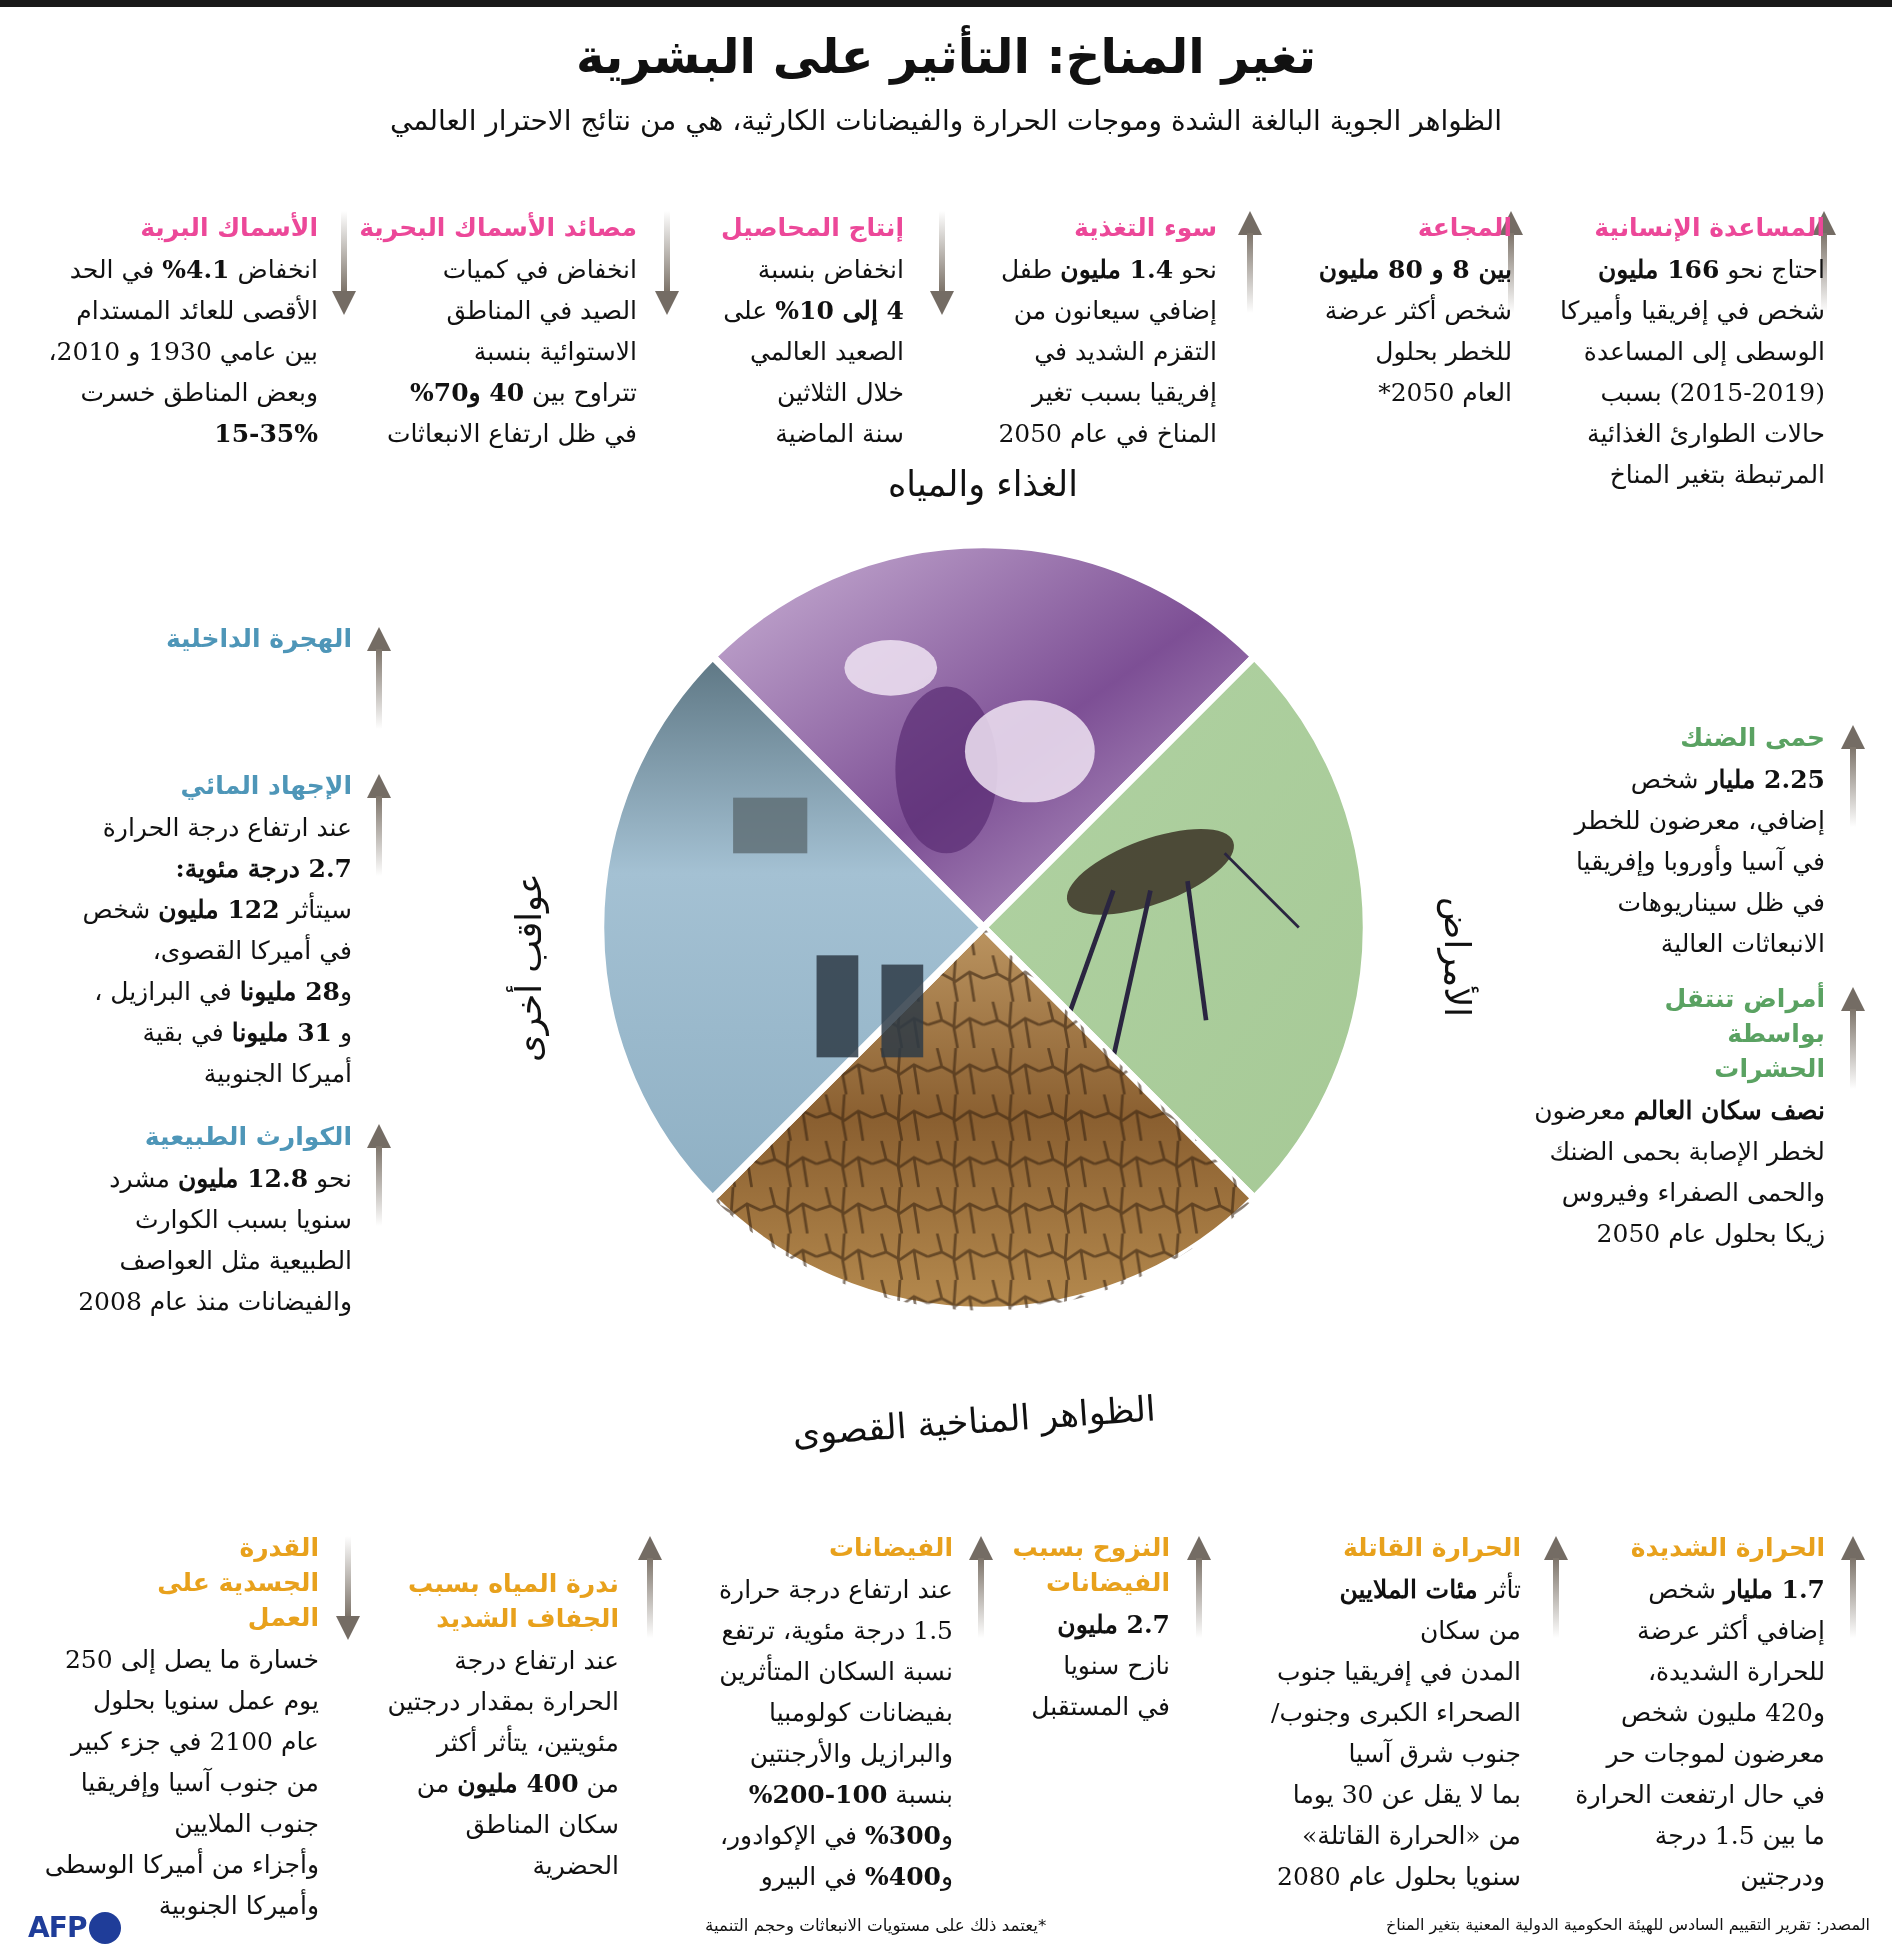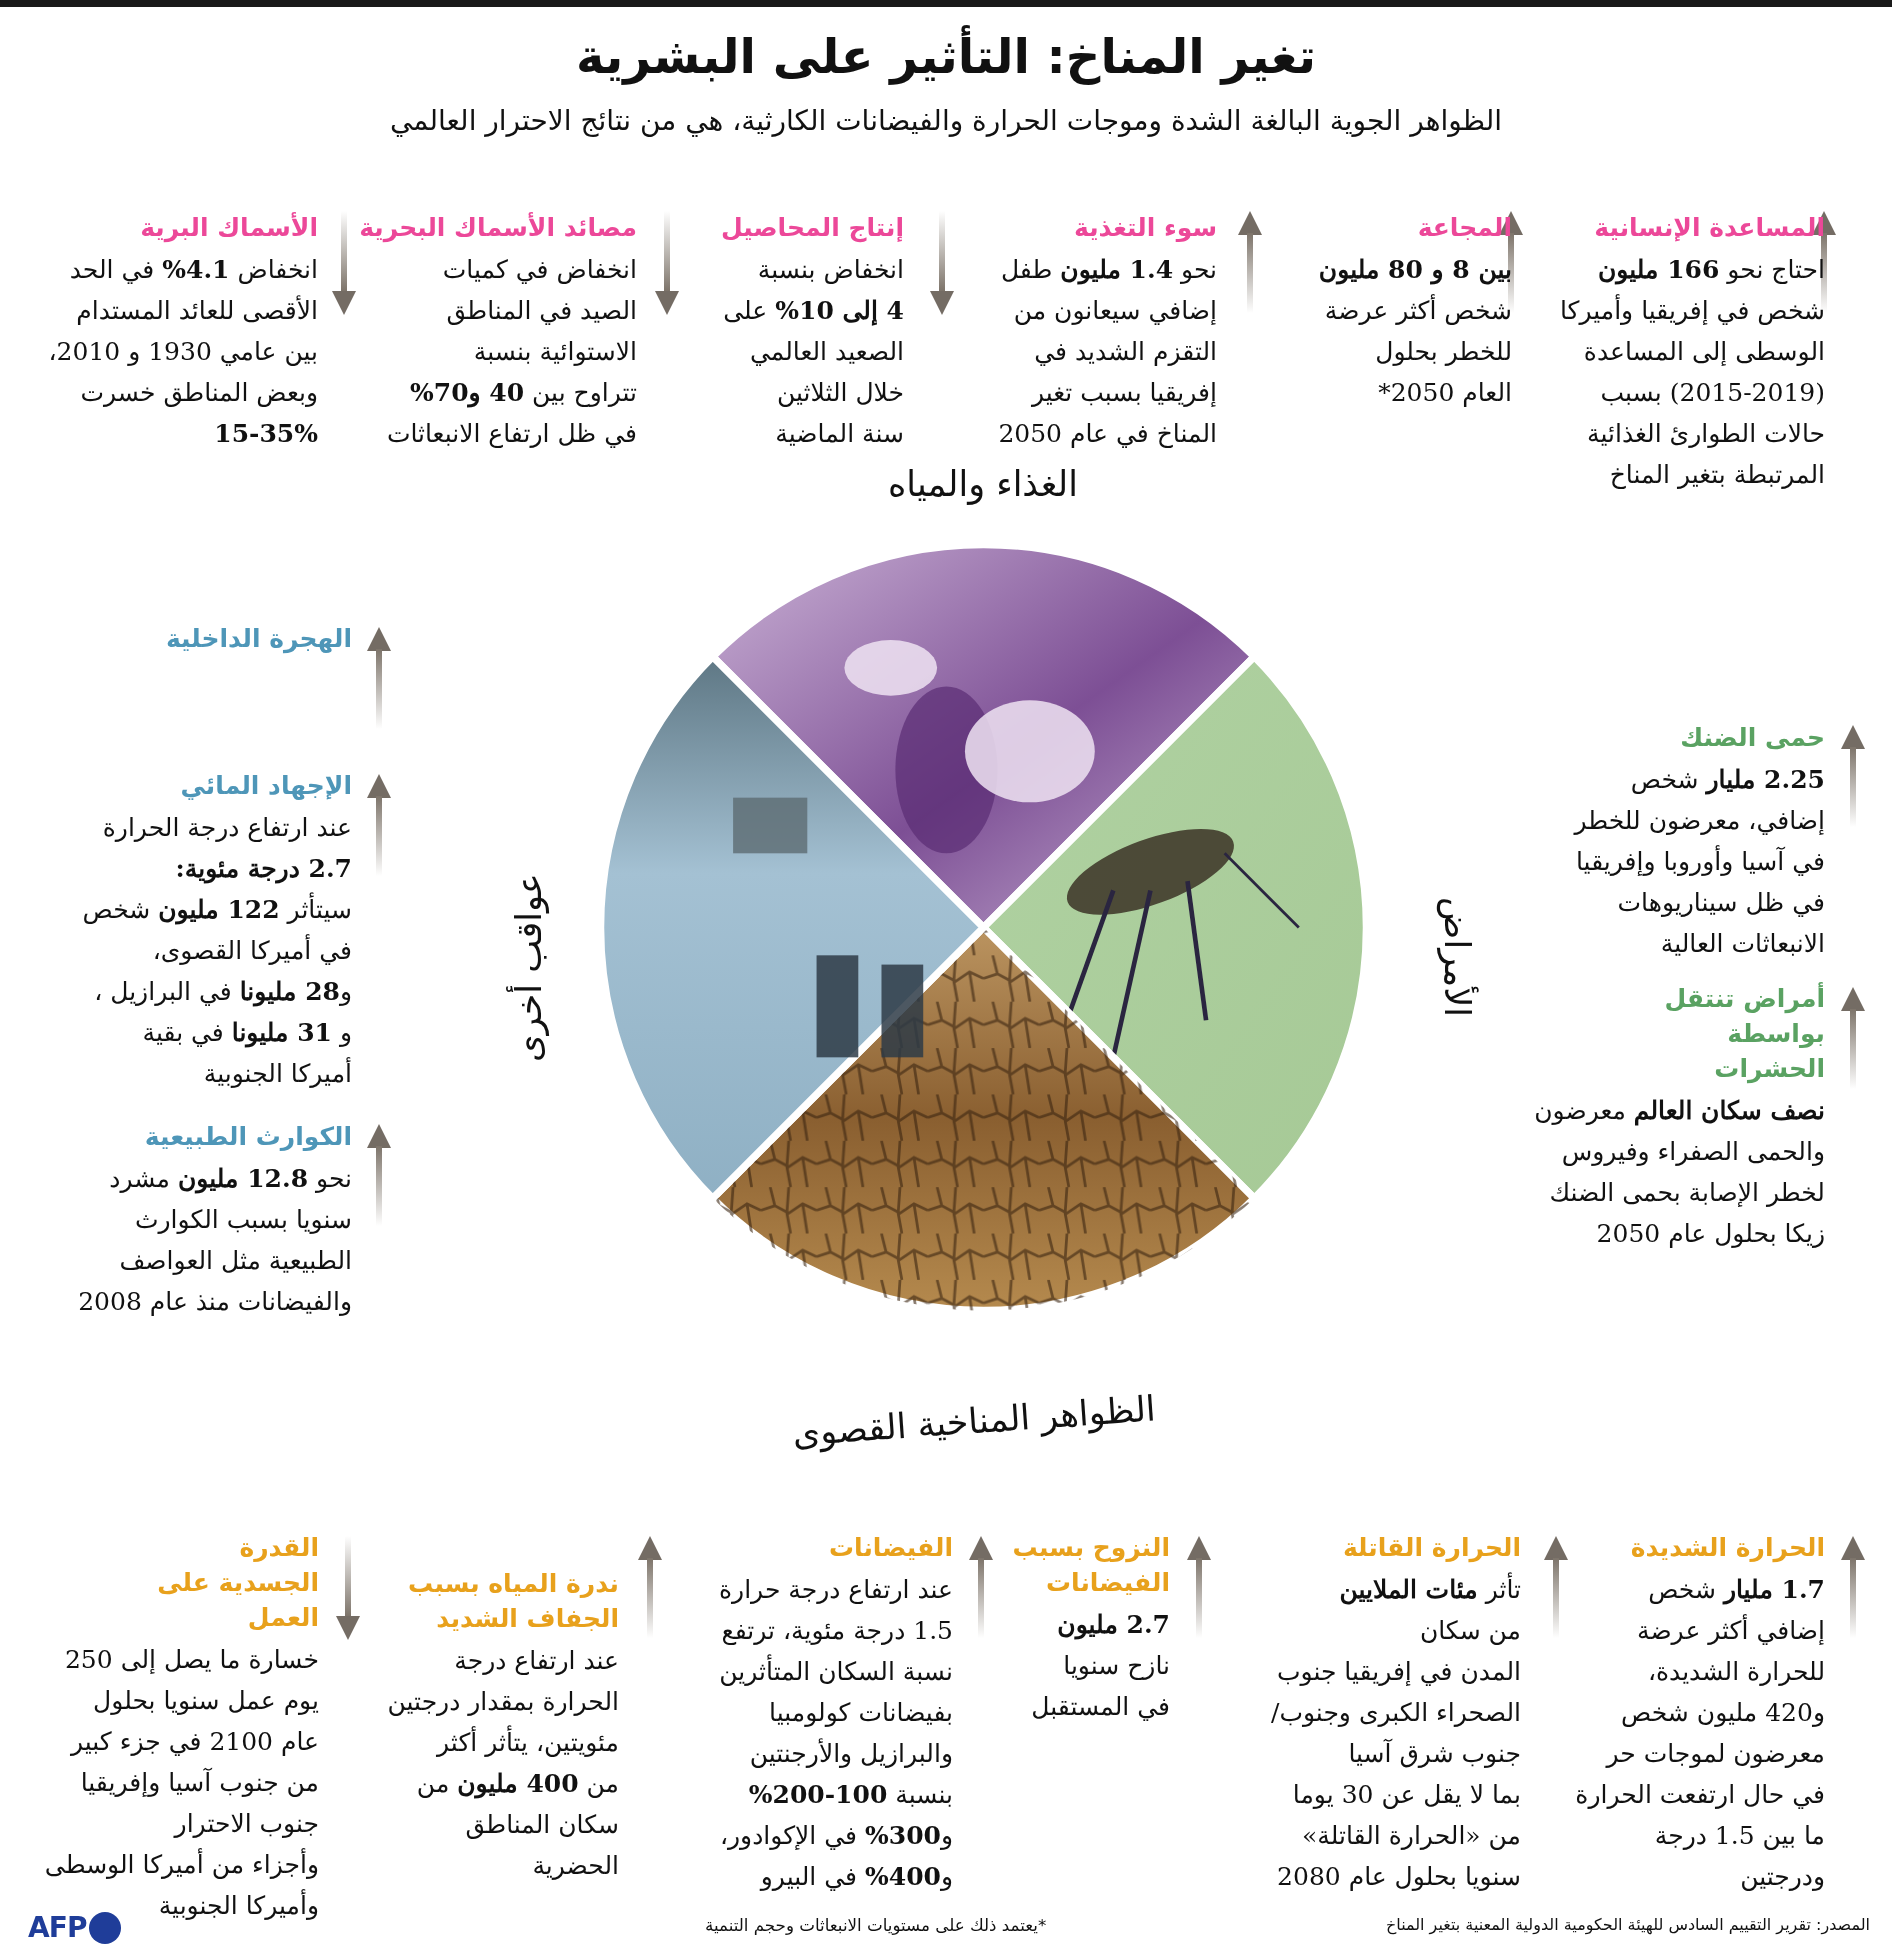--- a/index.html
+++ b/index.html
@@ -199,22 +199,22 @@
 </div>
 
 <div class="arrow up" style="left:1841px; top:987px;">
     <div class="tip"></div>
     <div class="shaft"></div>
   </div>
 <div class="block green" style="right:67px; top:981px; width:371px;">
   <div class="head" style="width:213px; margin-right:0; margin-left:auto;">أمراض تنتقل بواسطة الحشرات</div>
   <div class="body">
       <div><b>نصف سكان العالم</b> معرضون</div>
+      <div>لخطر الإصابة بحمى الضنك</div>
       <div>والحمى الصفراء وفيروس</div>
-      <div>لخطر الإصابة بحمى الضنك</div>
       <div>زيكا بحلول عام 2050</div>
     </div>
 </div>
 
 <div class="pie-wrap">
   <svg viewBox="0 0 840 840" xmlns="http://www.w3.org/2000/svg">
     <defs>
       <linearGradient id="gPurple" x1="0" y1="0" x2="1" y2="1">
         <stop offset="0" stop-color="#cbb3d6"></stop>
           <stop offset="0.55" stop-color="#7d4f95"></stop>
@@ -361,21 +361,21 @@
     <div class="shaft"></div>
     <div class="tip"></div>
   </div>
 <div class="block orange" style="right:1573px; top:1530px; width:297px;">
   <div class="head" style="width:186px; margin-left:auto;">القدرة الجسدية على العمل</div>
   <div class="body">
       <div>خسارة ما يصل إلى 250</div>
       <div>يوم عمل سنويا بحلول</div>
       <div>عام 2100 في جزء كبير</div>
       <div>من جنوب آسيا وإفريقيا</div>
-      <div>جنوب الاحترار</div>
+      <div>جنوب الملايين</div>
       <div>وأجزاء من أميركا الوسطى</div>
       <div>وأميركا الجنوبية</div>
     </div>
 </div>
 
 <div class="afp">
   <span class="txt">AFP</span>
   <span class="dot"></span>
 </div>
 <div class="footer-note">*يعتمد ذلك على مستويات الانبعاثات وحجم التنمية</div>

